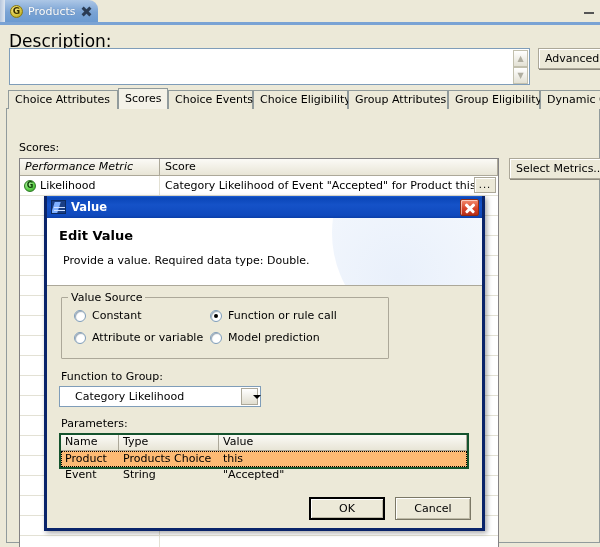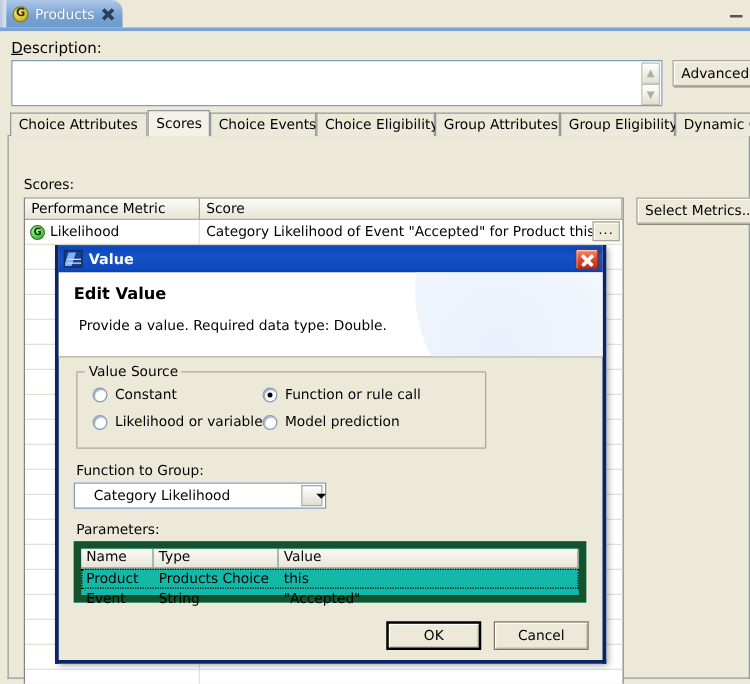--- a/index.html
+++ b/index.html
@@ -61,21 +61,21 @@
 
   .minbtn {
     position:absolute; right:4px; top:4px; width:14px; height:12px;
   }
   .minbtn i {
     position:absolute; left:2px; bottom:2px; width:10px; height:2px; background:#555;
     display:block;
   }
 
   
-  .desc-label { position:absolute; left:9px; top:31px; font-size:12px; }
+  .desc-label { position:absolute; left:9px; top:31px; font-size:17px; }
   .desc-label u { text-decoration: underline; }
   .desc-box {
     position:absolute; left:9px; top:48px; width:521px; height:37px;
     background:#fff; border:1px solid #7f9db9;
   }
   .spin {
     position:absolute; right:1px; width:15px; height:17px;
     background: linear-gradient(to bottom,#ffffff,#e3e1d4);
     border:1px solid #c2c0ae;
     display:flex; align-items:center; justify-content:center;
@@ -123,21 +123,21 @@
     position:absolute; left:12px; top:49px; width:480px; height:408px;
     border:1px solid #848284; background:#fff;
   }
   .st-head { display:flex; height:17px; background:#ece9d8; }
   .st-head div {
     border-right:1px solid #aca899; border-bottom:1px solid #aca899;
     font-size:11px; line-height:15px; padding-left:5px;
     background: linear-gradient(to bottom,#fbfaf6,#e8e5d6);
     overflow:hidden; white-space:nowrap;
   }
-  .st-c1 { width:140px; }
+  .st-c1 { width:140px;font-style:italic; }
   .st-c2 { flex:1; }
   .st-row { display:flex; height:20px; border-bottom:1px solid #e3e1d4; }
   .st-row .c1 { width:140px; border-right:1px solid #e3e1d4; display:flex; align-items:center; padding-left:4px; gap:4px; }
   .st-row .c2 { flex:1; display:flex; align-items:center; padding-left:5px; position:relative; }
   .greenG {
     width:12px;height:12px;border-radius:50%;
     background: radial-gradient(circle at 35% 30%,#b9f5a8 0%,#5ed24a 55%,#2f8f25 100%);
     border:1px solid #2c7a22; color:#0a3d05; font-size:8px; font-weight:bold;
     display:flex;align-items:center;justify-content:center; line-height:1;
   }
@@ -249,22 +249,22 @@
     display:flex; align-items:center; justify-content:center;
   }
   .combo .arrow:after {
     content:""; border-left:4px solid transparent; border-right:4px solid transparent;
     border-top:4px solid #000;
   }
 
   .param-label { position:absolute; left:14px; top:131px; font-size:11px; }
 
   .ptable {
-    position:absolute; left:12px; top:147px; width:410px; height:49px;
-    border:6px solid #14532d; background:#14b8a6;
+    position:absolute; left:12px; top:147px; width:410px; height:36px;
+    border:2px solid #14532d; background:#fdba74;
   }
   .ptable .hd { display:flex; height:16px; }
   .ptable .hd div {
     border-right:1px solid #aca899; border-bottom:1px solid #aca899;
     background: linear-gradient(to bottom,#fbfaf6,#e8e5d6);
     font-size:11px; line-height:14px; padding-left:4px; overflow:hidden; white-space:nowrap;
   }
   .pc1 { width:58px; }
   .pc2 { width:100px; }
   .pc3 { flex:1; }
@@ -442,21 +442,21 @@
 
       <fieldset class="grp">
         <legend>Value Source</legend>
 
         <label class="radio r1">
           <span class="rdot"></span>
           <span>Constant</span>
         </label>
         <label class="radio r2">
           <span class="rdot"></span>
-          <span>Likelihood or variable</span>
+          <span>Attribute or variable</span>
         </label>
         <label class="radio r3">
           <span class="rdot on"></span>
           <span>Function or rule call</span>
         </label>
         <label class="radio r4">
           <span class="rdot"></span>
           <span>Model prediction</span>
         </label>
       </fieldset>

